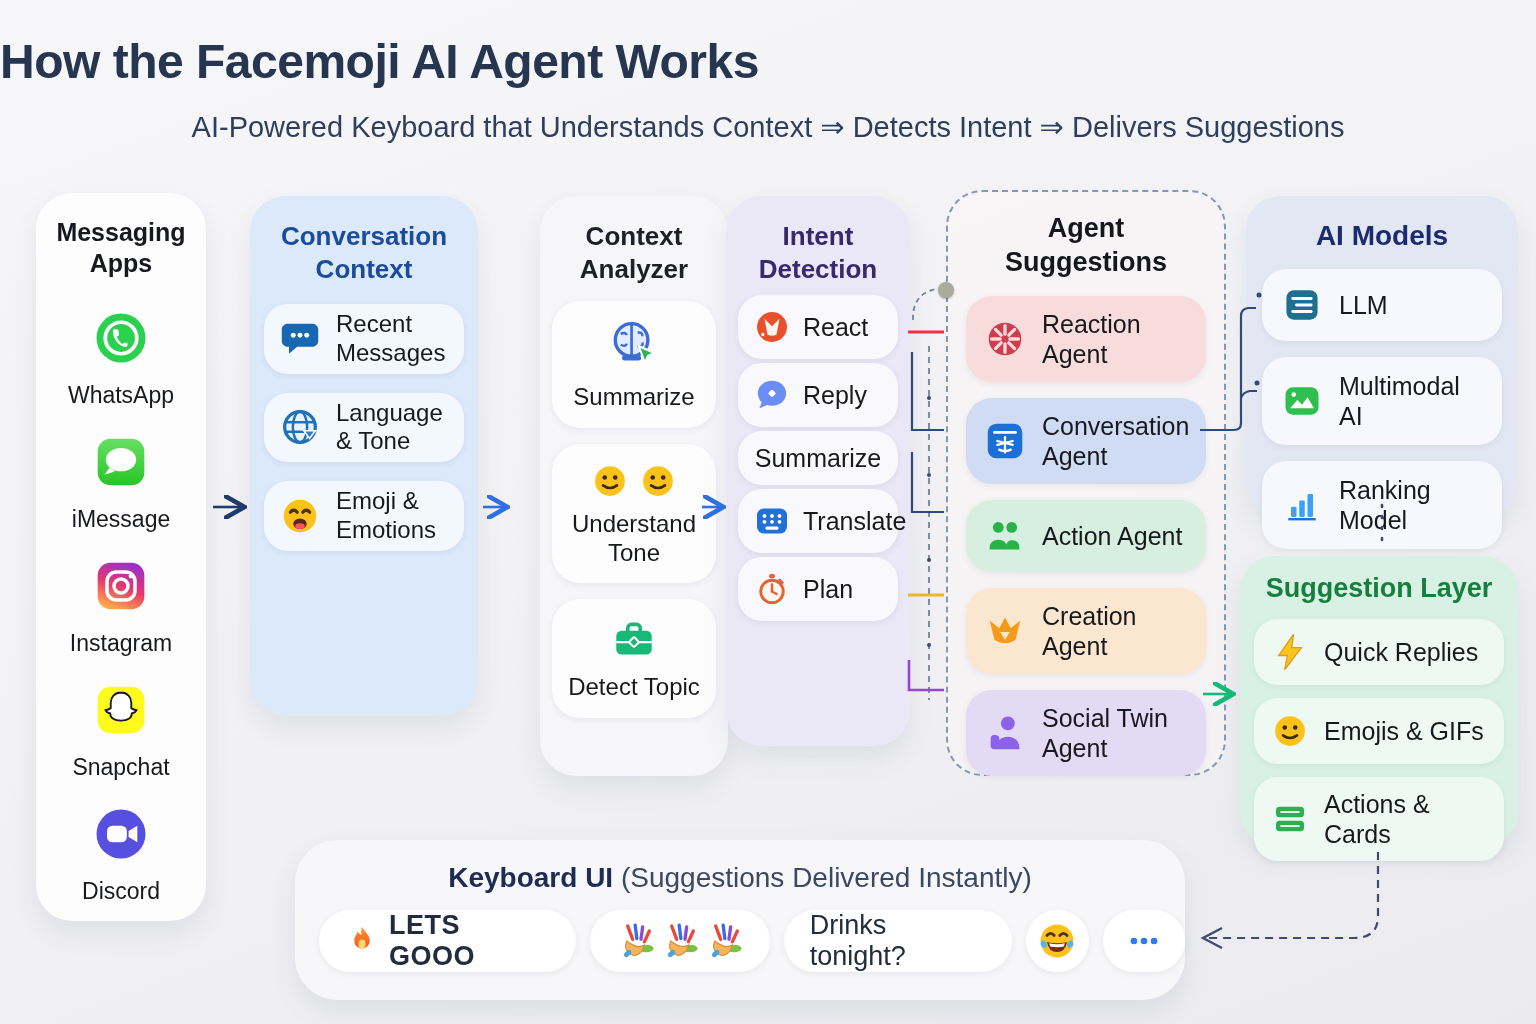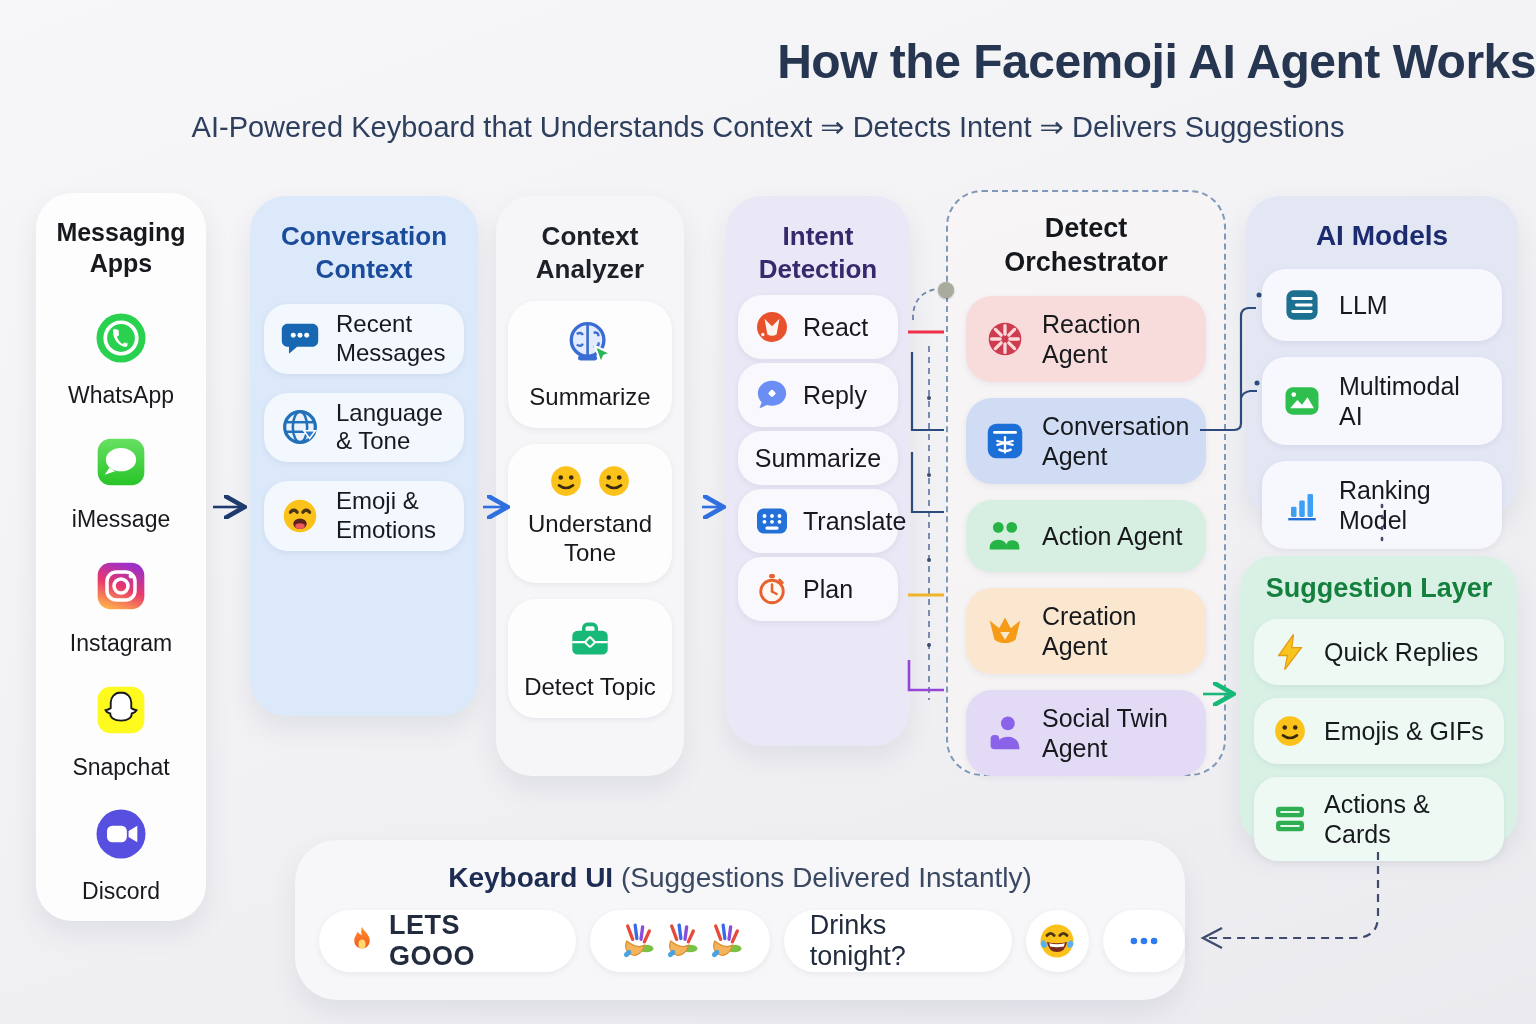--- a/index.html
+++ b/index.html
@@ -1,20 +1,20 @@
 <!DOCTYPE html>
 <html><head>
 <meta charset="utf-8">
 <style>
   html,body{margin:0;padding:0;}
   body{font-family:"Liberation Sans",sans-serif;background:#ececf0;}
   .canvas{position:relative;width:1536px;height:1024px;overflow:hidden;
     background:linear-gradient(160deg,#f7f6f8 0%,#f1f1f4 55%,#ebebef 100%);}
   
-  .page-title{position:absolute;left:0;top:34px;width:100%;text-align:right;
+  .page-title{position:absolute;left:0;top:34px;width:100%;text-align:left;
     font-size:48px;font-weight:bold;color:#263550;letter-spacing:-0.5px;}
   .page-subtitle{position:absolute;left:0;top:110px;width:100%;text-align:center;
     font-size:29px;color:#2e3f5e;}
   
   .card{position:absolute;border-radius:36px;box-shadow:0 12px 26px rgba(70,80,110,0.10);box-sizing:border-box;}
   .card-title{font-weight:bold;text-align:center;line-height:1.25;}
   .pill{display:flex;align-items:center;border-radius:24px;box-shadow:0 2px 6px rgba(60,70,100,0.08);box-sizing:border-box;}
   .pill .lbl{color:#17191d;line-height:1.2;}
   
   #card-messaging{left:36px;top:193px;width:170px;height:728px;background:#fdfdfe;padding-top:24px;}
@@ -22,21 +22,21 @@
   .app-list{margin-top:30px;display:flex;flex-direction:column;align-items:center;gap:25px;}
   .app{display:flex;flex-direction:column;align-items:center;gap:7px;}
   .app .lbl{font-size:23px;color:#17191d;margin-top:9px;}
   
   #card-context{left:250px;top:196px;width:228px;height:520px;background:#dbe9fa;padding:24px 14px 0;}
   #card-context .card-title{font-size:26px;color:#1b4c9b;}
   #card-context .pill{background:#f2f8fe;gap:13px;padding:6px 13px;margin-top:19px;}
   #card-context .pill .lbl{font-size:24px;}
   #card-context .items{margin-top:12px;}
   
-  #card-analyzer{left:496px;top:196px;width:188px;height:580px;background:#f6f6f8;padding:24px 12px 0;}
+  #card-analyzer{left:540px;top:196px;width:188px;height:580px;background:#f6f6f8;padding:24px 12px 0;}
   #card-analyzer .card-title{font-size:26px;color:#1d2127;}
   #card-analyzer .pill{flex-direction:column;background:#fdfdfe;gap:8px;padding:16px 8px;margin-top:16px;border-radius:28px;}
   #card-analyzer .pill .lbl{font-size:24px;text-align:center;}
   .faces-row{display:flex;gap:6px;}
   
   #card-intent{left:726px;top:196px;width:184px;height:550px;background:#eae7f6;padding:24px 12px 0;}
   #card-intent .card-title{font-size:26px;color:#38296d;}
   #card-intent .pill{background:#f9f8fd;gap:11px;padding:12px 14px;margin-top:4px;border-radius:24px;justify-content:flex-start;}
   #card-intent .pill.center{justify-content:center;}
   #card-intent .pill .lbl{font-size:25px;}
@@ -438,21 +438,21 @@
               <use href="#s-stopwatch"></use>
             </svg>
           </span>
         <span class="lbl">Plan</span>
       </div>
     </div>
   </div>
 
   <div class="card" id="card-orch">
     <span class="orch-knob"></span>
-    <div class="card-title">Detect Orchestrator</div>
+    <div class="card-title">Agent Suggestions</div>
     <div class="items">
       <div class="pill" style="background:#f8dcdc">
         <span>
             <svg class="ic" width="46" height="46">
               <use href="#s-reaction-wheel"></use>
             </svg>
           </span>
         <span class="lbl">Reaction Agent</span>
       </div>
       <div class="pill" style="background:#cfdcf4">

